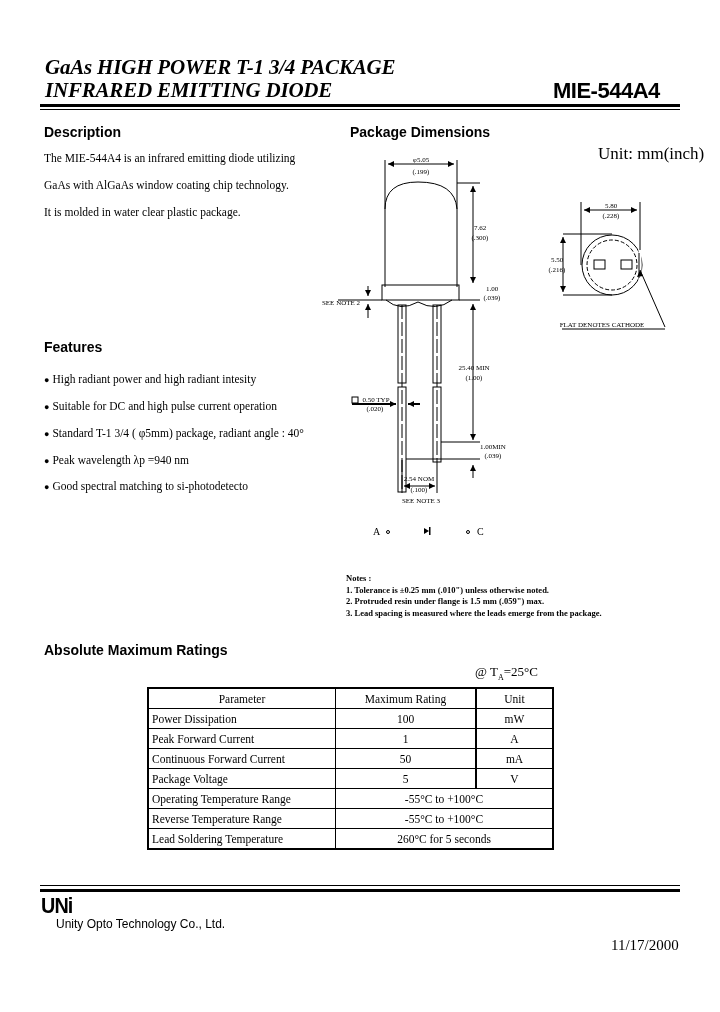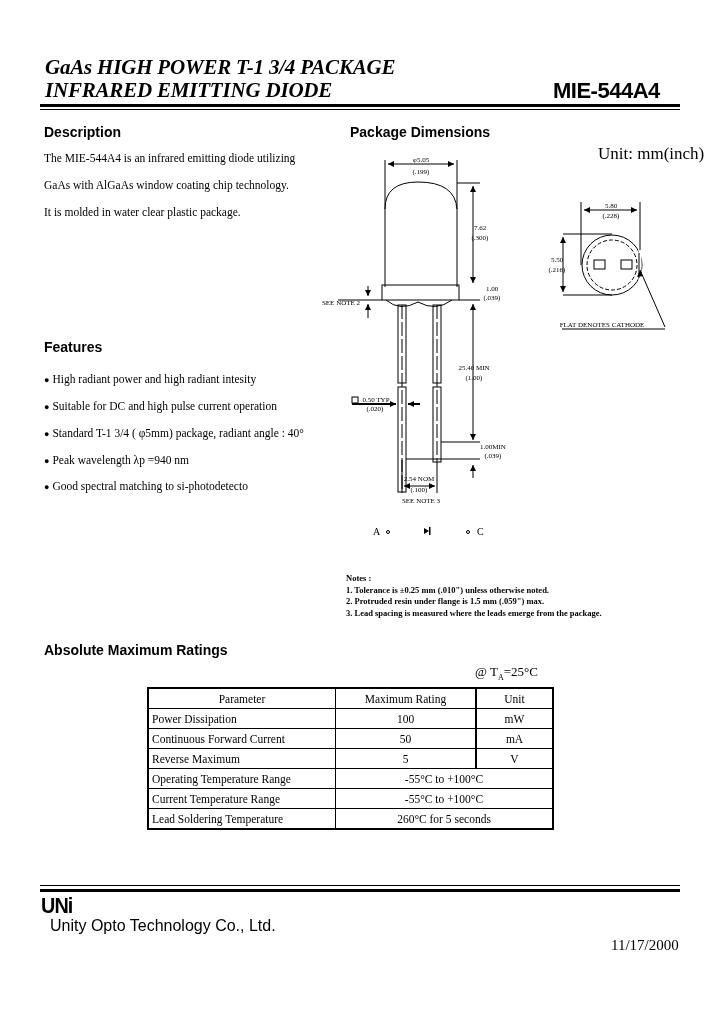--- a/index.html
+++ b/index.html
@@ -19,21 +19,21 @@
   .cond sub { font-size: 8px; }
   table.ratings { position: absolute; left: 147px; top: 687px; border-collapse: collapse; font-family: "Liberation Serif", serif; font-size: 11.5px; padding-left: 22px; }
   table.ratings td { border: 1px solid #000; height: 19px; padding: 0 3px; white-space: nowrap; }
   table.ratings tr.head td { border-top: 2px solid #000; }
   table.ratings td.c1 { width: 180px; text-align: left; }
   table.ratings td.c2 { width: 133px; text-align: center; }
   table.ratings td.c3 { width: 69px; text-align: center; }
   table.ratings td.span { text-align: center; }
   table.ratings td.thickR { border-right: 2px solid #000; }
   .logo { font-family: "Liberation Sans", sans-serif; font-weight: bold; font-size: 22px; left: 41px; top: 893px; letter-spacing: -1px; transform: scaleX(0.9); transform-origin: left; }
-  .company { font-family: "Liberation Sans", sans-serif; font-size: 16px; left: 50px; top: 917px; white-space: nowrap; }
+  .company { font-family: "Liberation Sans", sans-serif; font-size: 12px; left: 56px; top: 917px; white-space: nowrap; }
   .date { font-family: "Liberation Serif", serif; font-size: 15px; left: 611px; top: 937px; white-space: nowrap; }
   svg text { font-family: "Liberation Serif", serif; }
 </style>
 </head>
 <body>
 
 <div class="abs title" style="top:55px">GaAs HIGH POWER T-1 3/4 PACKAGE</div>
 <div class="abs title" style="top:78px">INFRARED EMITTING DIODE</div>
 <div class="abs model">MIE-544A4</div>
 <div class="abs rule-thick" style="top:104px"></div>
@@ -180,35 +180,40 @@
     <td class="c1" style="text-align:center; border-left:2px solid #000">Parameter</td>
     <td class="c2 thickR">Maximum  Rating</td>
     <td class="c3" style="border-right:2px solid #000">Unit</td>
   </tr>
   <tr>
     <td class="c1" style="border-left:2px solid #000">Power Dissipation</td>
     <td class="c2 thickR">100</td>
     <td class="c3" style="border-right:2px solid #000">mW</td>
   </tr>
   <tr>
+    <td class="c1" style="border-left:2px solid #000">Peak Forward Current</td>
+    <td class="c2 thickR">1</td>
+    <td class="c3" style="border-right:2px solid #000">A</td>
+  </tr>
+  <tr>
     <td class="c1" style="border-left:2px solid #000">Continuous Forward Current</td>
     <td class="c2 thickR">50</td>
     <td class="c3" style="border-right:2px solid #000">mA</td>
   </tr>
   <tr>
-    <td class="c1" style="border-left:2px solid #000">Reverse Maximum</td>
+    <td class="c1" style="border-left:2px solid #000">Package Voltage</td>
     <td class="c2 thickR">5</td>
     <td class="c3" style="border-right:2px solid #000">V</td>
   </tr>
   <tr>
     <td class="c1" style="border-left:2px solid #000">Operating Temperature Range</td>
     <td class="span" colspan="2" style="border-right:2px solid #000">-55°C to +100°C</td>
   </tr>
   <tr>
-    <td class="c1" style="border-left:2px solid #000">Current Temperature Range</td>
+    <td class="c1" style="border-left:2px solid #000">Reverse Temperature Range</td>
     <td class="span" colspan="2" style="border-right:2px solid #000">-55°C to +100°C</td>
   </tr>
   <tr>
     <td class="c1" style="border-left:2px solid #000; border-bottom:2px solid #000">Lead Soldering Temperature</td>
     <td class="span" colspan="2" style="border-right:2px solid #000; border-bottom:2px solid #000">260°C  for 5 seconds</td>
   </tr>
 </tbody>
   </table>
 
 <div class="abs rule-thin" style="top:885px"></div>

